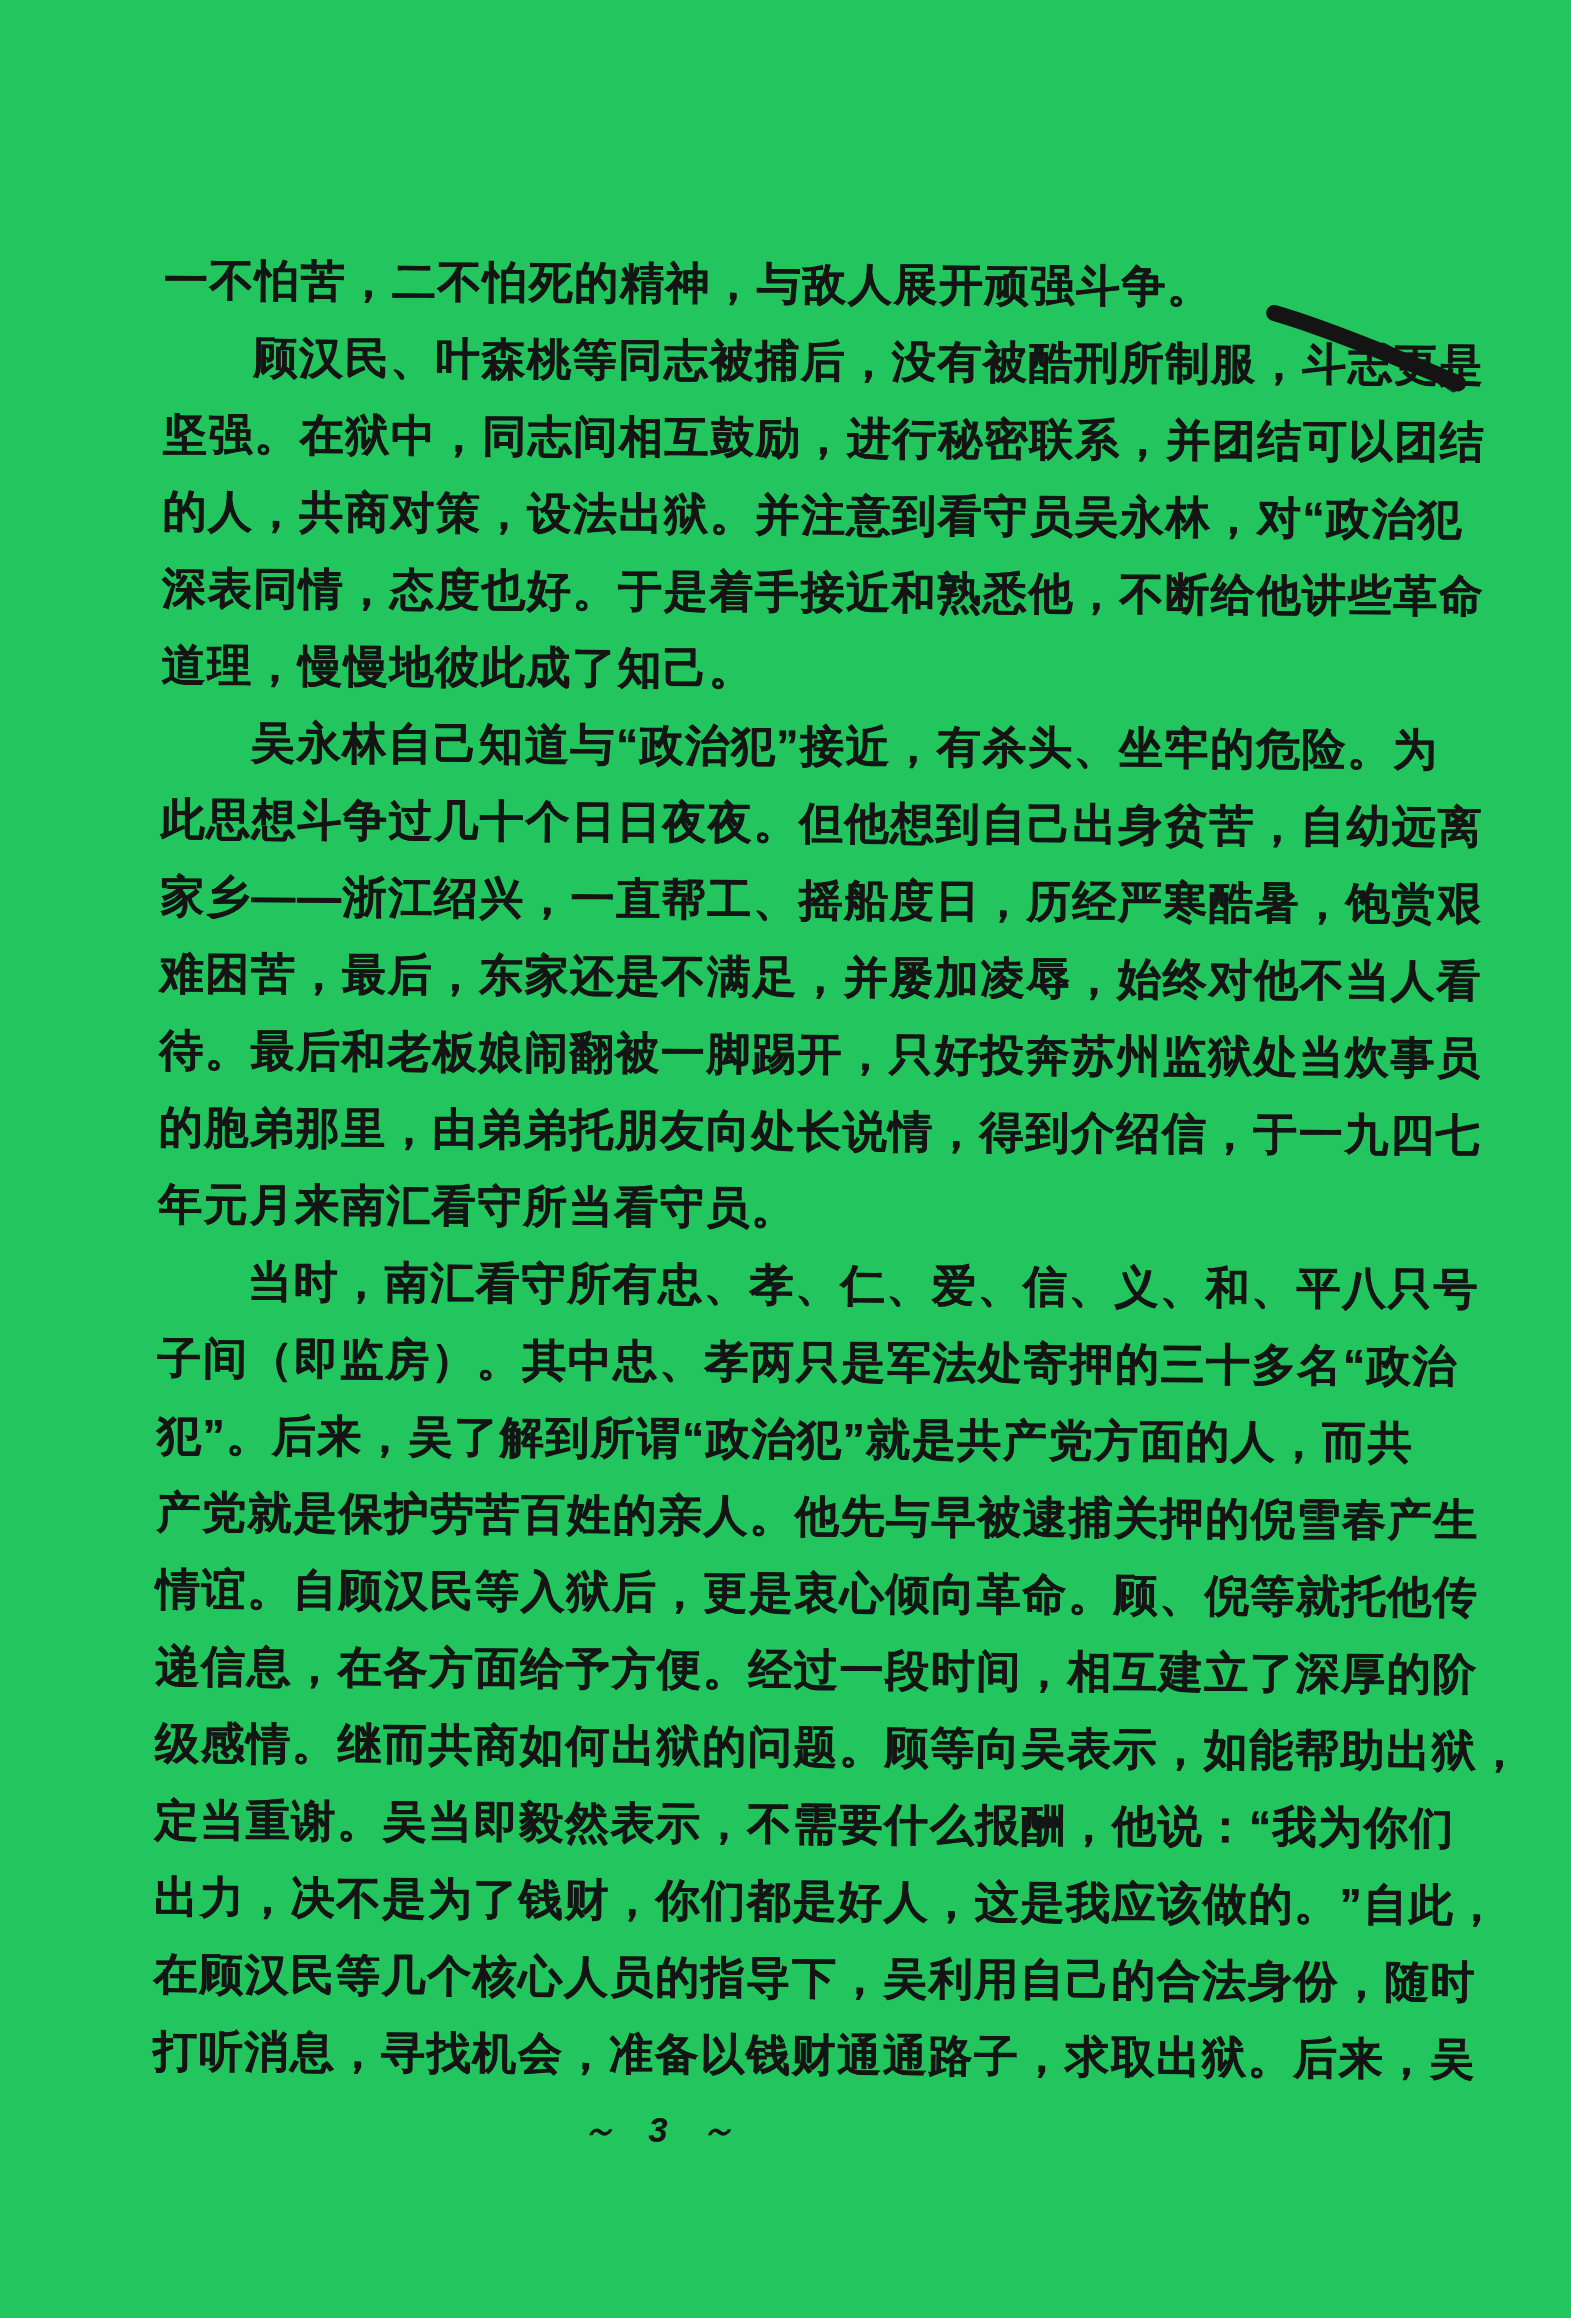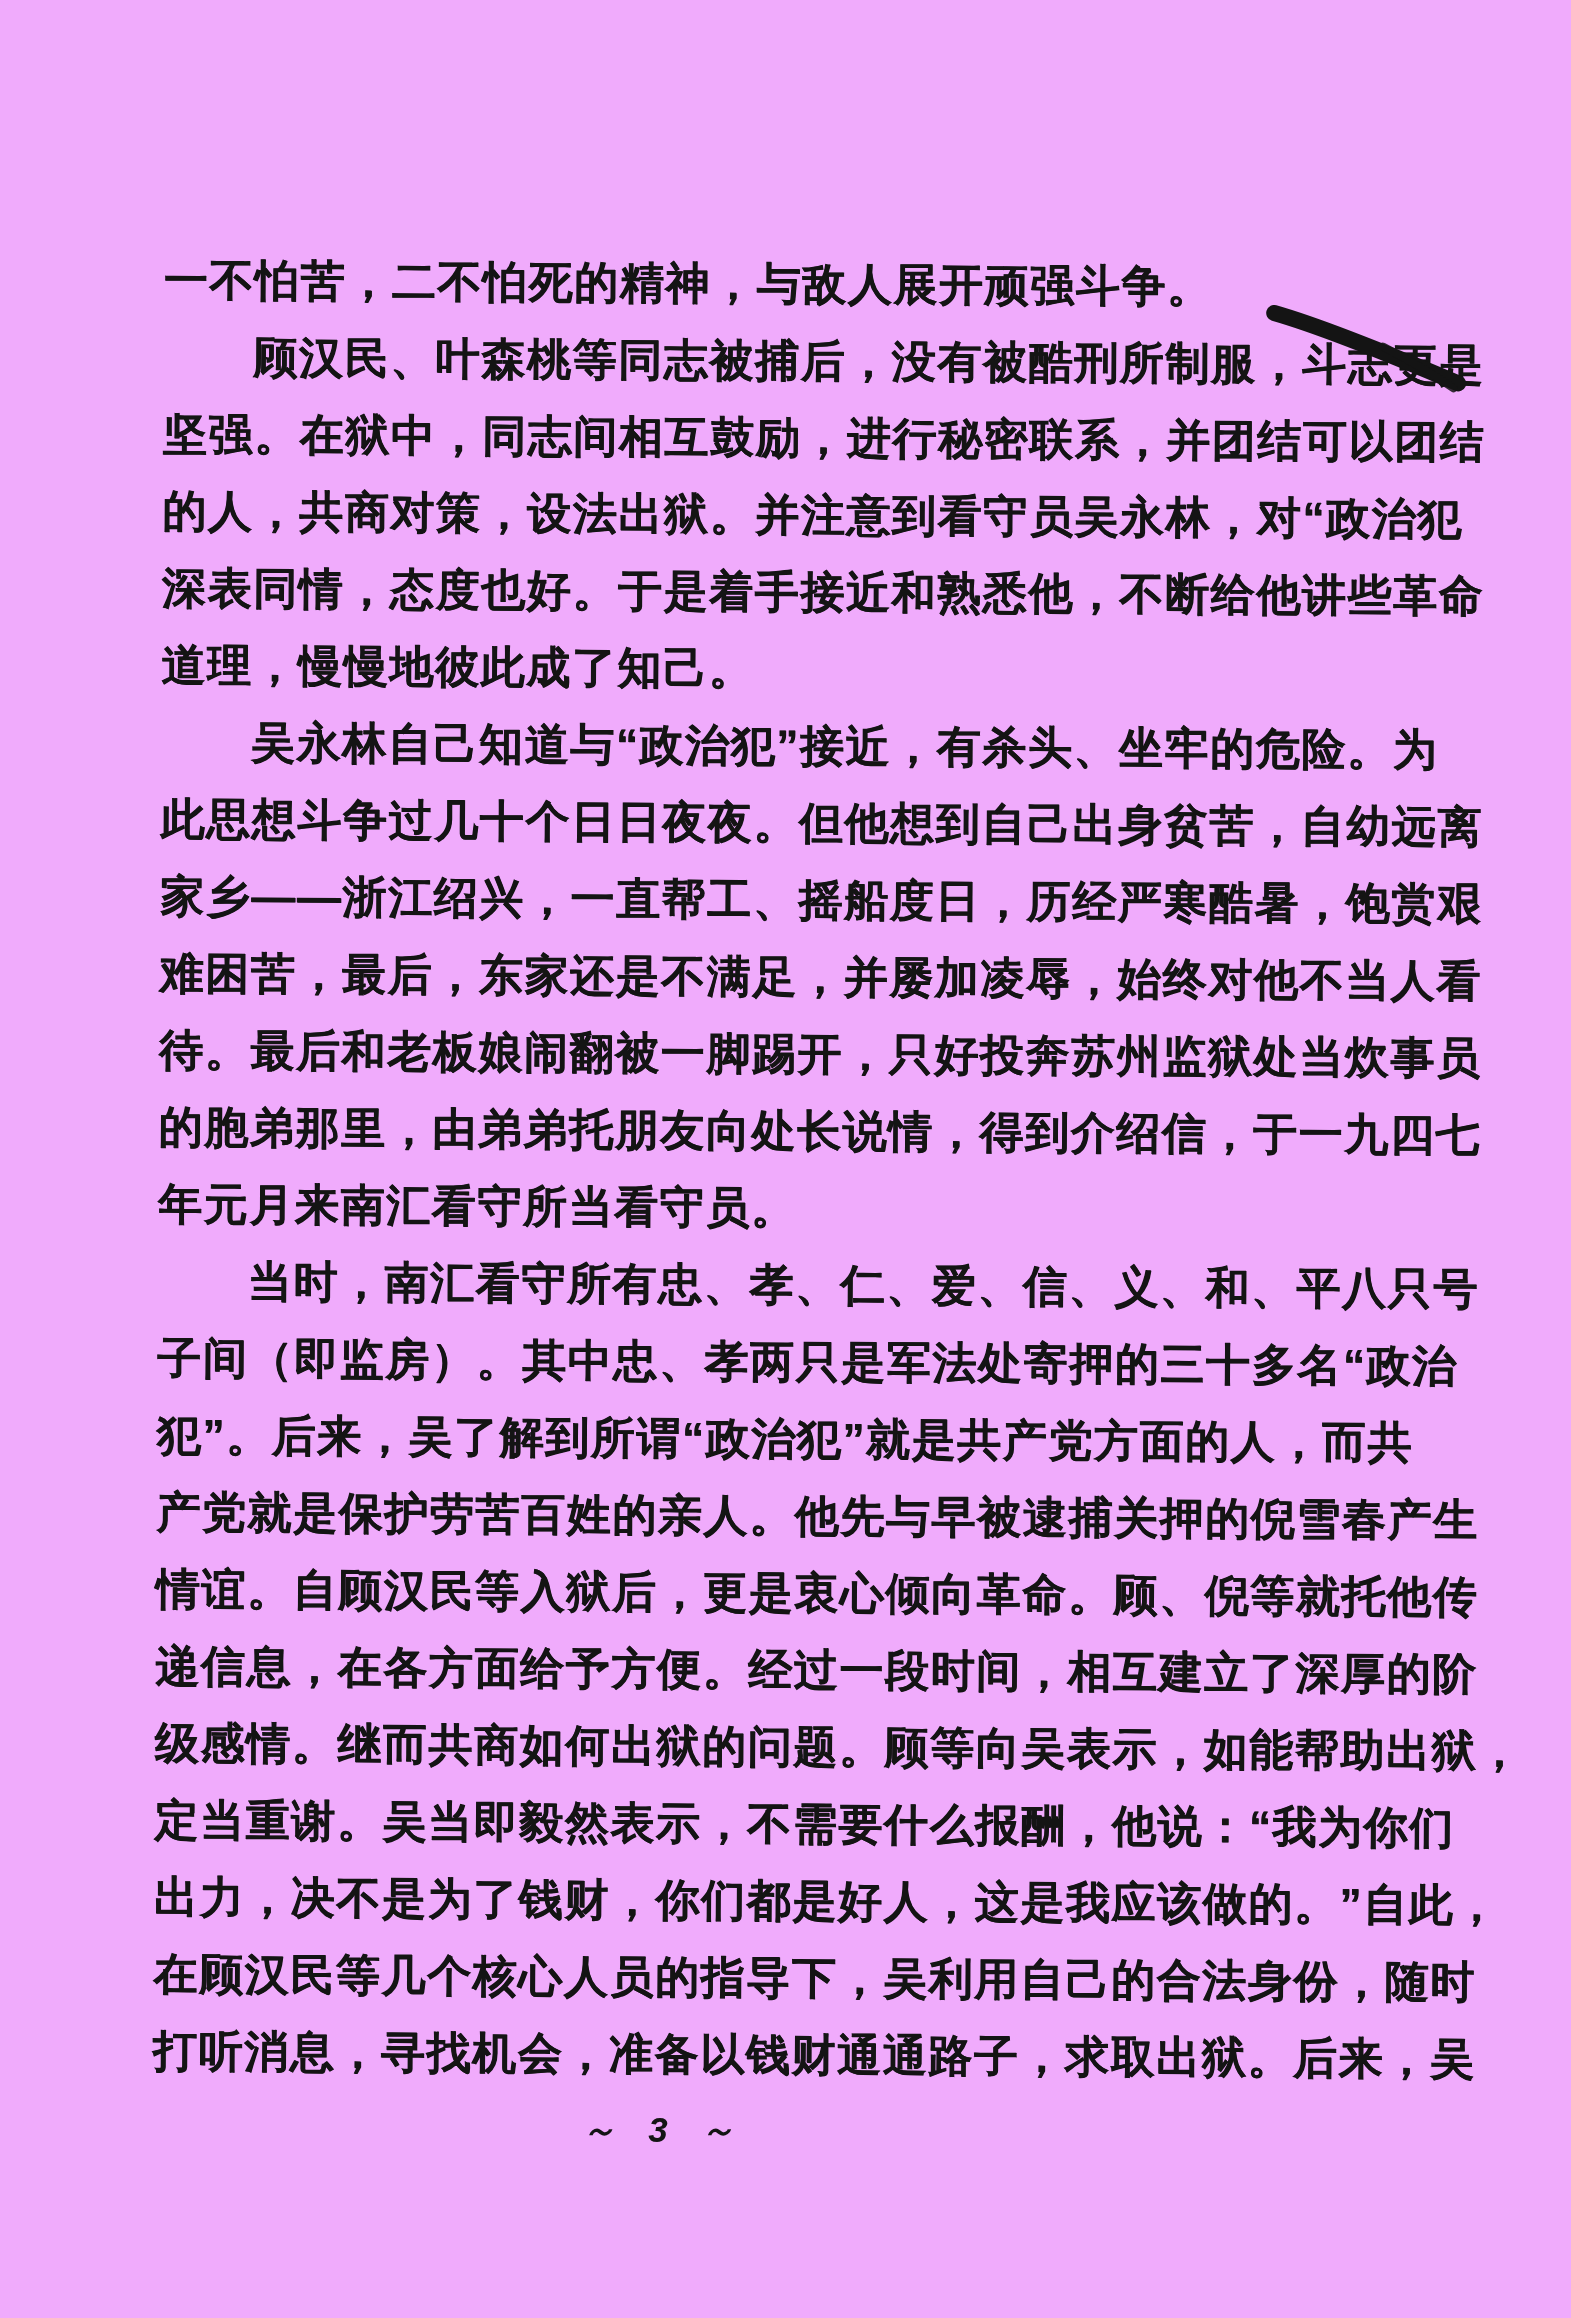--- a/index.html
+++ b/index.html
@@ -4,21 +4,21 @@
 <style>
   html, body {
     margin: 0;
     padding: 0;
     background: #ffffff;
   }
   .page {
     position: relative;
     width: 1571px;
     height: 2319px;
-    background: #f0abfc;
+    background: #22c55e;
     overflow: hidden;
     font-family: "Liberation Sans", "DejaVu Sans", sans-serif;
   }
   .text-block {
     position: absolute;
     left: 164px;
     top: 241px;
     width: 1295px;
     transform: rotate(0.35deg);
     transform-origin: top left;

